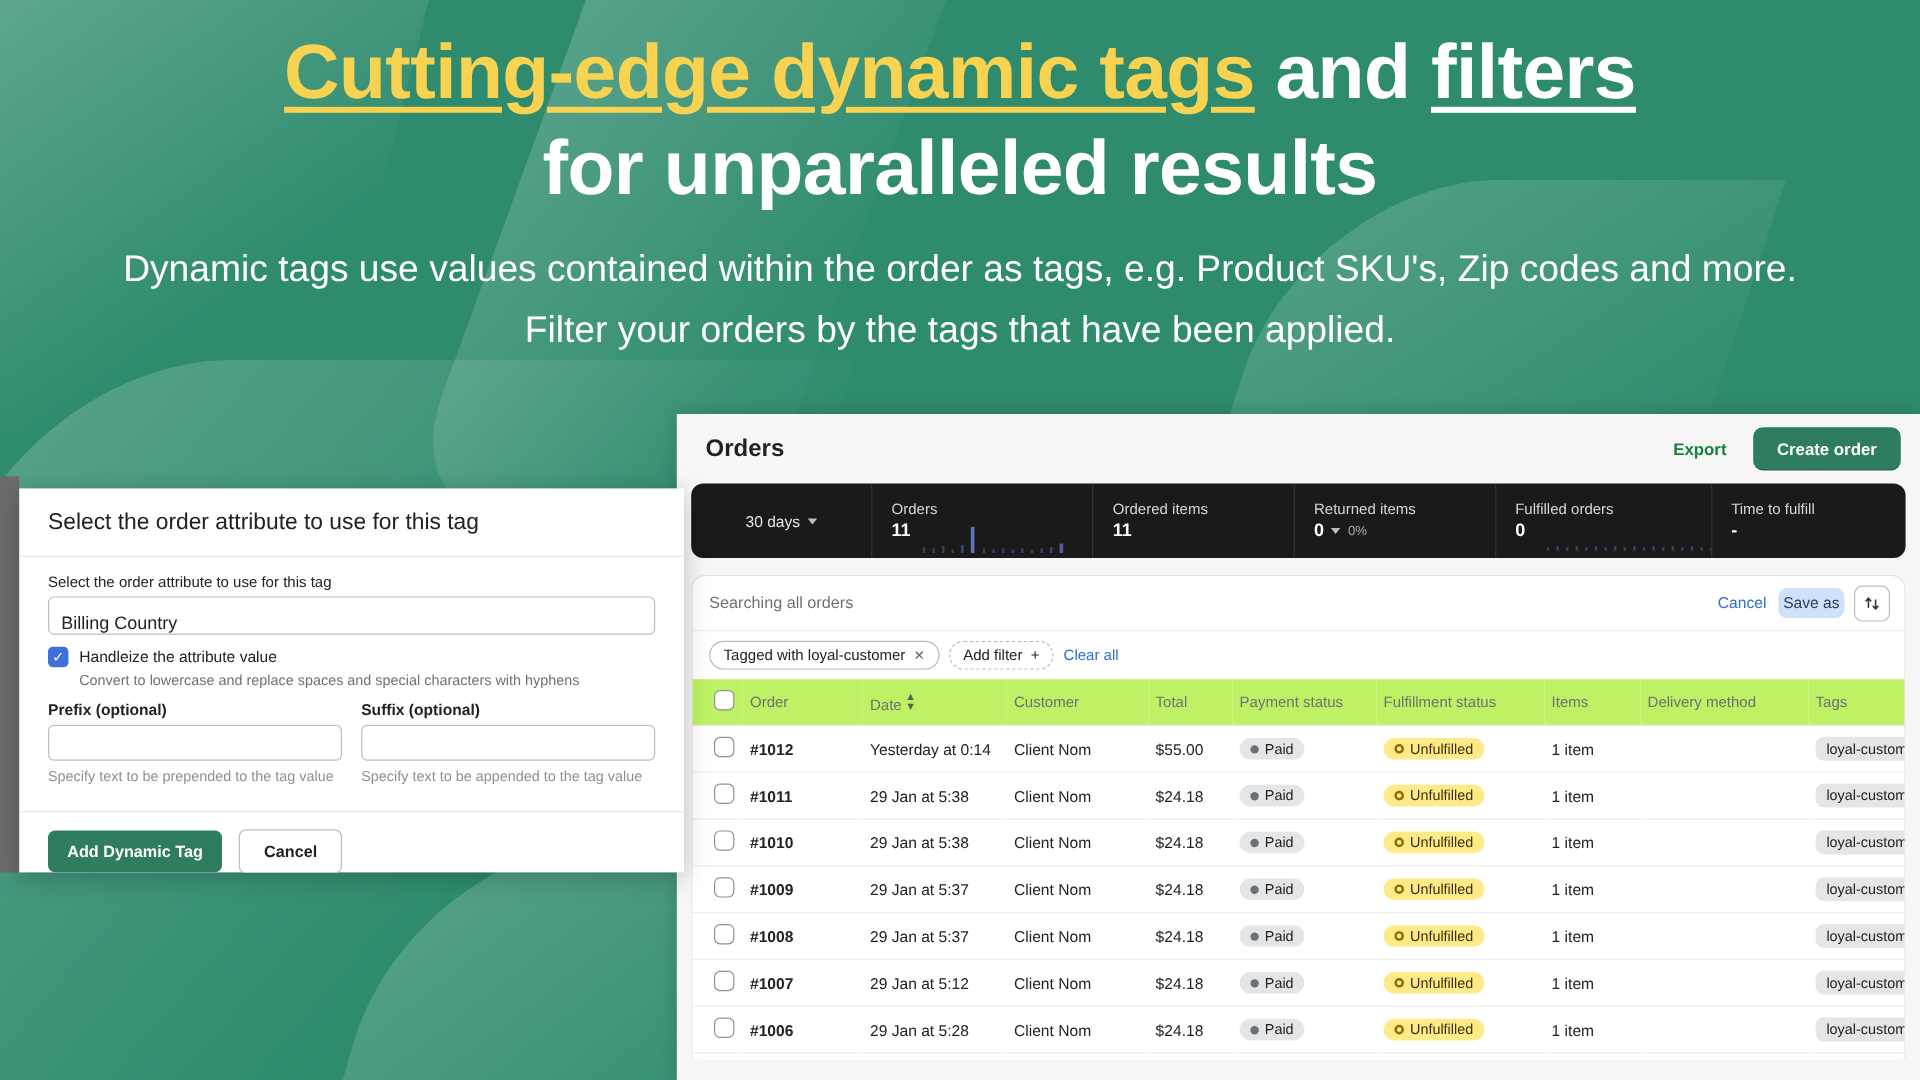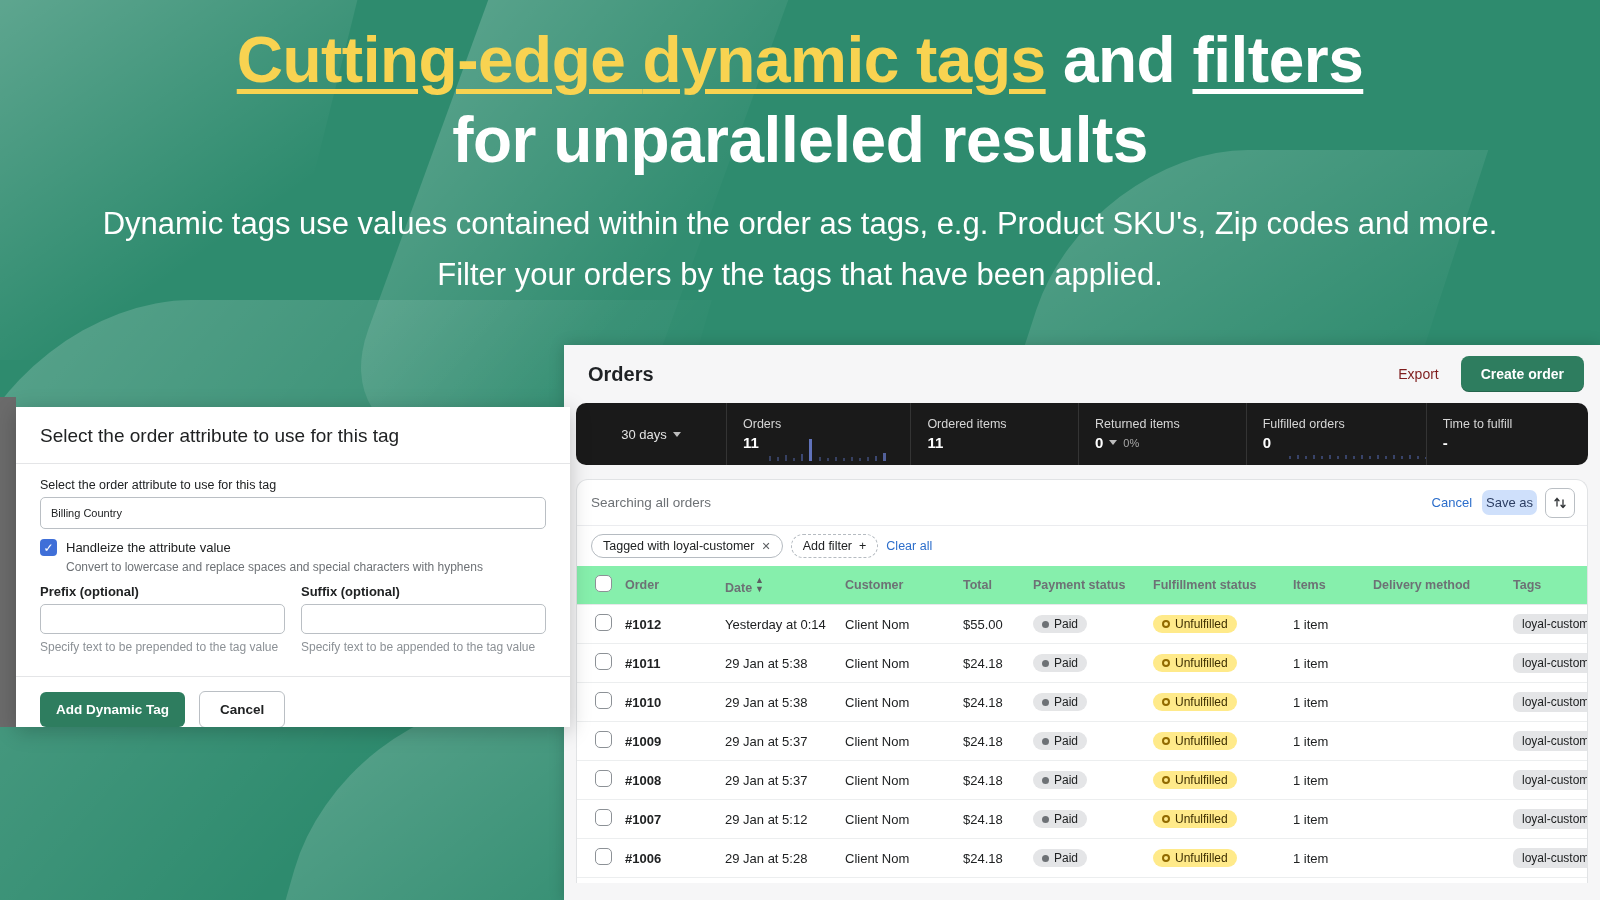--- a/index.html
+++ b/index.html
@@ -87,21 +87,21 @@
   }
   .orders-topbar {
     height: 58px;
     display: flex; align-items: center;
     padding: 0 16px 0 24px;
     background: #f6f6f7;
   }
   .orders-title { font-size: 20px; font-weight: 600; color: #1f2225; }
   .topbar-spacer { flex: 1; }
   .btn-export {
-    font-size: 14px; color: #7f1d1d; font-weight: 400;
+    font-size: 14px; color: #15803d; font-weight: 700;
     background: transparent; border: none; padding: 8px 14px;
     cursor: pointer;
   }
   .btn-create {
     font-size: 14px; color: #fff; font-weight: 600;
     background: #2e7d5f; border: none; border-radius: 8px;
     padding: 10px 20px; cursor: pointer; margin-left: 8px;
     box-shadow: inset 0 -1px 0 rgba(0,0,0,.2);
   }
 
@@ -184,22 +184,22 @@
     padding: 4px 11px; font-size: 12.5px; color: #202223;
     background: #fff; cursor: pointer; white-space: nowrap;
   }
   .chip-dashed { border-style: dashed; }
   .chip-x { font-size: 11px; color: #5c5f62; }
   .link-clear { font-size: 12.5px; color: #2c6ecb; cursor: pointer; }
 
   
   table.orders { width: 100%; border-collapse: collapse; table-layout: fixed; }
   table.orders th {
-    font-size: 12.5px; font-weight: 700; color: #6d7175;
-    text-align: left; padding: 9px 6px; background: #86efac;
+    font-size: 12.5px; font-weight: 400; color: #6d7175;
+    text-align: left; padding: 9px 6px; background: #bef264;
     border-bottom: 1px solid #e7e8ea; white-space: nowrap;
   }
   table.orders td {
     font-size: 13px; color: #202223; padding: 9px 6px;
     border-bottom: 1px solid #eceeef; white-space: nowrap;
     vertical-align: middle;
   }
   .col-cb { width: 42px; padding-left: 18px !important; }
   .col-order { width: 100px; }
   .col-date { width: 120px; }
@@ -259,22 +259,22 @@
   .dlg-header {
     padding: 18px 24px 16px 24px;
     border-bottom: 1px solid #e4e5e7;
     font-size: 19px; color: #202223;
   }
   .dlg-body { padding: 14px 24px 10px 24px; }
   .dlg-field-label { font-size: 12.5px; color: #202223; margin-bottom: 5px; }
   .dlg-select {
     width: 100%; height: 32px;
     border: 1px solid #babfc4; border-radius: 5px;
-    background: #fff; font-size: 11px; color: #202223;
-    padding: 0 10px; display: flex; align-items: center;
+    background: #fff; font-size: 15px; color: #202223;
+    padding: 0 10px; display: flex; align-items: flex-end;
     font-family: "Liberation Sans", sans-serif;
   }
   .dlg-check-row { display: flex; align-items: center; gap: 9px; margin-top: 10px; }
   .cb-blue {
     width: 17px; height: 17px; border-radius: 4px;
     background: #3f6fd8; display: inline-flex;
     align-items: center; justify-content: center;
     color: #fff; font-size: 12px; cursor: pointer;
   }
   .dlg-check-label { font-size: 13px; color: #202223; }

